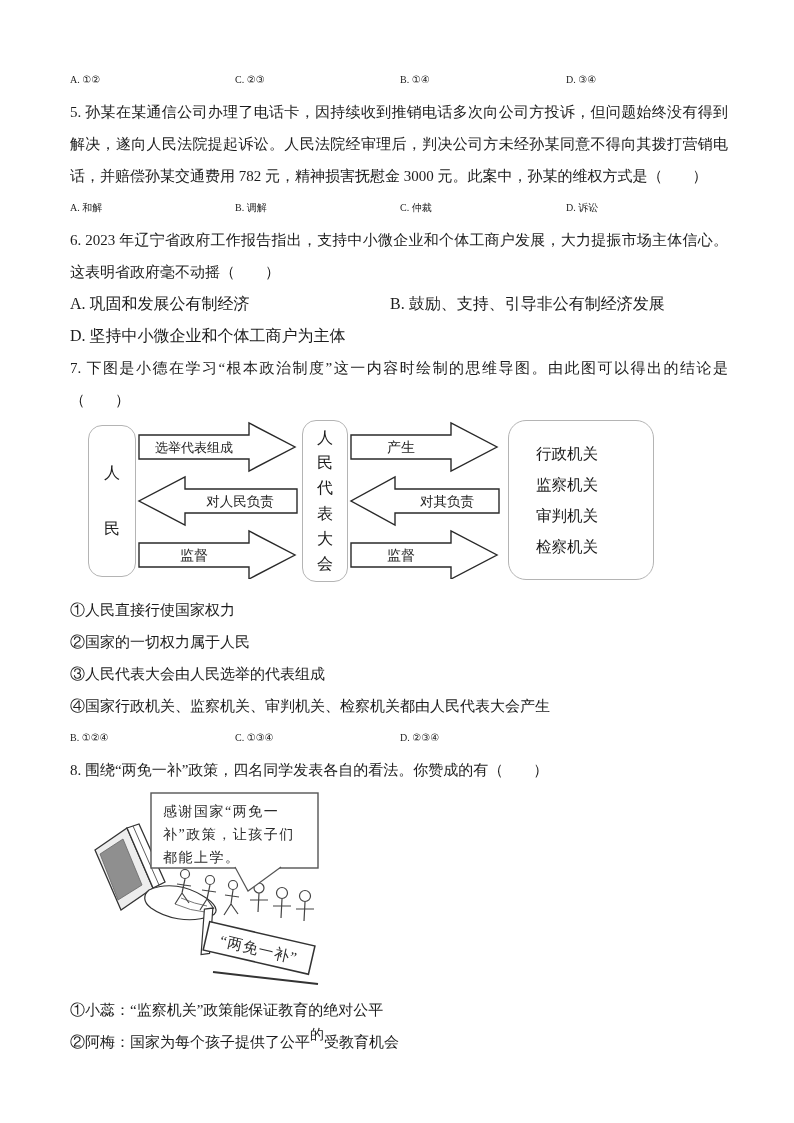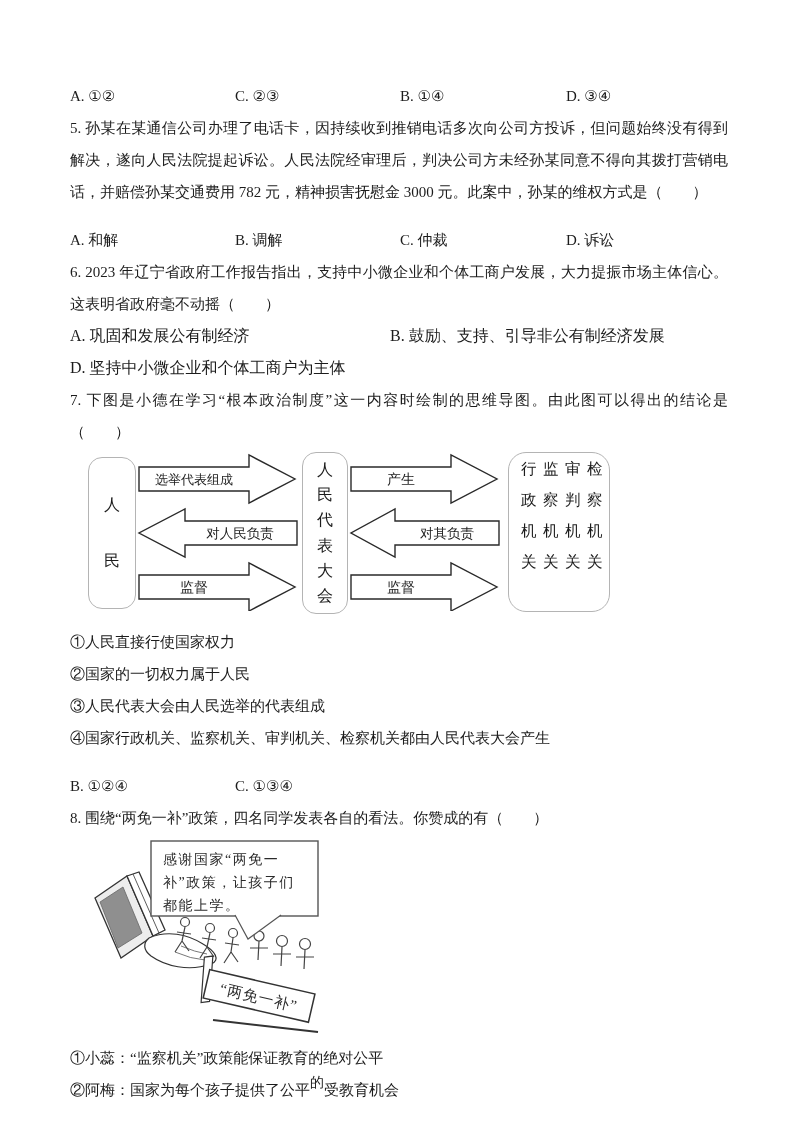--- a/index.html
+++ b/index.html
@@ -4,30 +4,30 @@
 <style>
   html,body{margin:0;padding:0;background:#ffffff;}
   body{
     width:794px;height:1123px;overflow:hidden;position:relative;
     font-family:"Liberation Serif","DejaVu Serif",serif;
     color:#1c1c1c;
   }
   .page{padding:64px 66px 0 70px;}
   .line,.para{margin:0;font-size:15px;line-height:32px;white-space:nowrap;}
   .para{white-space:normal;text-align:justify;}
-  .optrow4{display:grid;grid-template-columns:165px 165px 166px 1fr;font-size:15px;line-height:32px;margin-top:16px;}
+  .optrow4{display:grid;grid-template-columns:165px 165px 166px 1fr;font-size:10px;line-height:32px;}
   .optrow2{display:grid;grid-template-columns:320px 1fr;font-size:16px;line-height:32px;}
 
   
   .diagram{position:relative;width:548px;height:160px;margin:4px 0 14px 18px;}
   .dbox{position:absolute;border:1.3px solid #b4b4b4;background:#fff;}
   .dbox.left{left:0;top:5px;width:46px;height:150px;border-radius:14px;}
   .dbox.mid{left:214px;top:0;width:44px;height:160px;border-radius:14px;}
-  .dbox.right{left:420px;top:0;width:102px;height:160px;border-radius:18px;
-              display:flex;flex-direction:row;justify-content:center;padding-left:12px;box-sizing:border-box;}
+  .dbox.right{left:420px;top:0;width:146px;height:160px;border-radius:18px;
+              display:flex;flex-direction:column;justify-content:center;padding-left:27px;box-sizing:border-box;}
   .dbox.right div{font-size:15.5px;line-height:31px;}
   .vchars{position:absolute;inset:0;display:flex;flex-direction:column;justify-content:space-evenly;align-items:center;}
   .vchars span{font-size:16px;line-height:1;}
   .arrowsvg{position:absolute;top:1px;}
   .arrowsvg.a1{left:49px;}
   .arrowsvg.a2{left:261px;}
   .arrowsvg polygon{fill:#ffffff;stroke:#2a2a2a;stroke-width:1.4;}
   .arrowsvg text{font-family:"Liberation Serif","DejaVu Serif",serif;fill:#1c1c1c;}
 
   
@@ -127,20 +127,21 @@
   </div>
 
   <p class="line">①人民直接行使国家权力</p>
   <p class="line">②国家的一切权力属于人民</p>
   <p class="line">③人民代表大会由人民选举的代表组成</p>
   <p class="line">④国家行政机关、监察机关、审判机关、检察机关都由人民代表大会产生</p>
 
   <div class="optrow4">
     <span>B. ①②④</span>
     <span>C. ①③④</span>
+    <span>D. ②③④</span>
   </div>
 
   <p class="para">8. 围绕“两免一补”政策，四名同学发表各自的看法。你赞成的有（　　）</p>
 
   <div class="cartoon">
     <svg width="240" height="200" viewBox="0 0 240 200">
 
       <g>
         <polygon points="10,64 42,42 68,102 36,124" fill="#ededed" stroke="#333" stroke-width="1.3"></polygon>
         <polygon points="15,68 38,53 57,99 33,114" fill="#8f8f8f" stroke="#666" stroke-width="0.8"></polygon>

